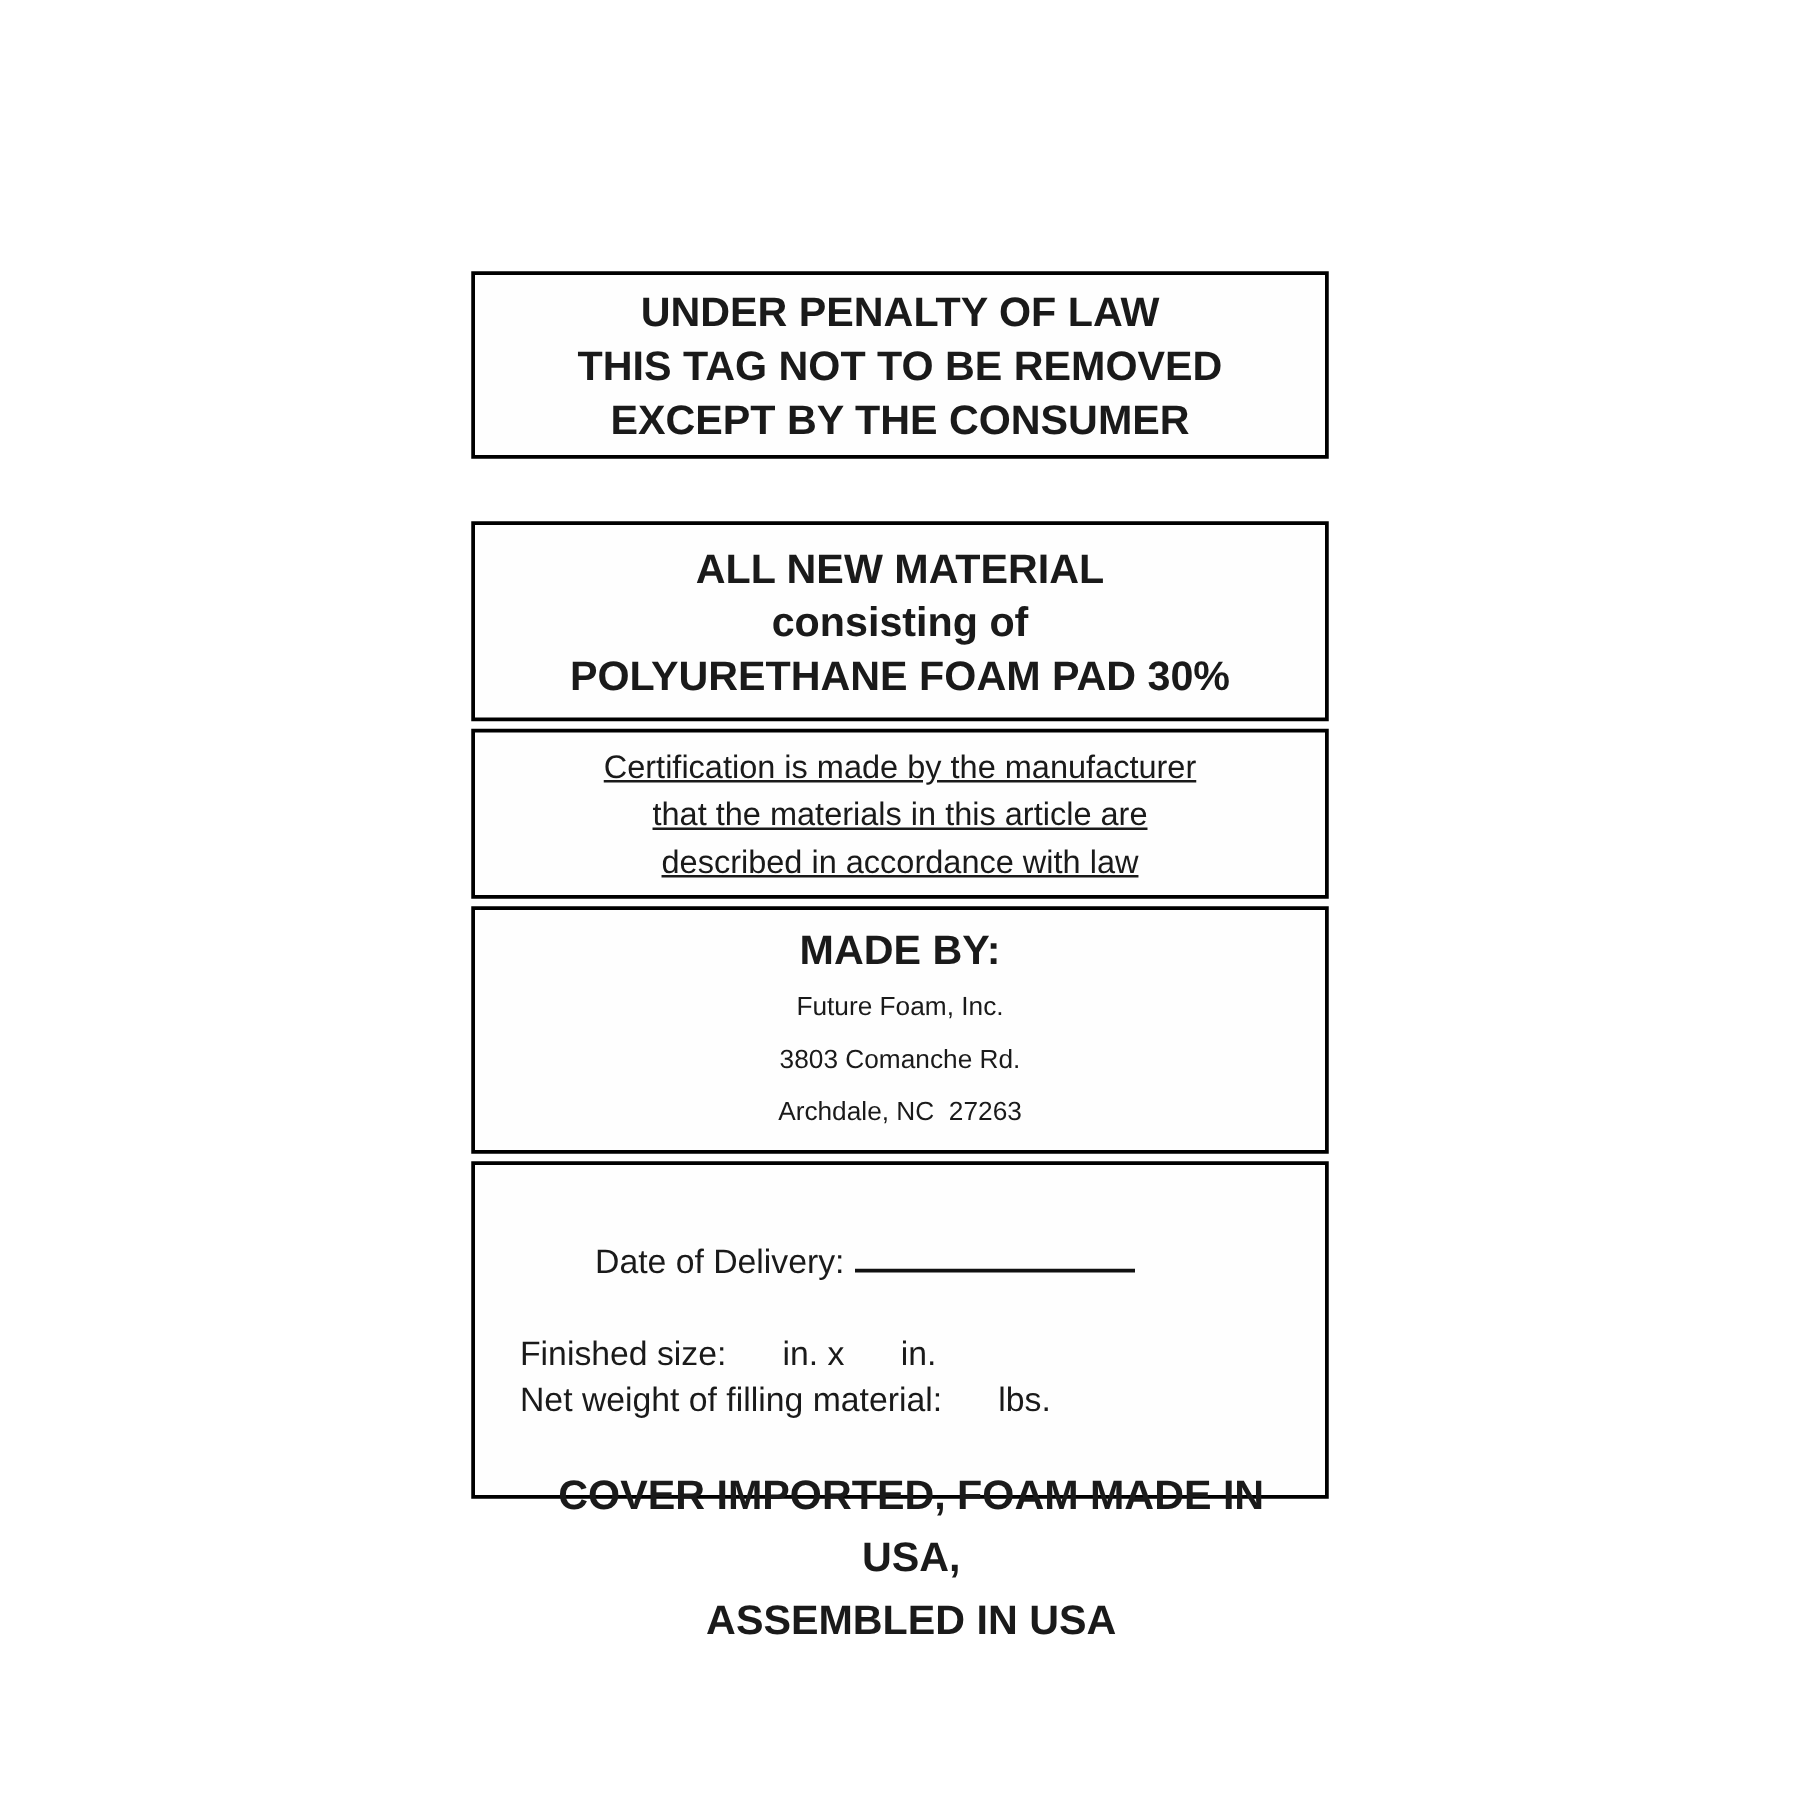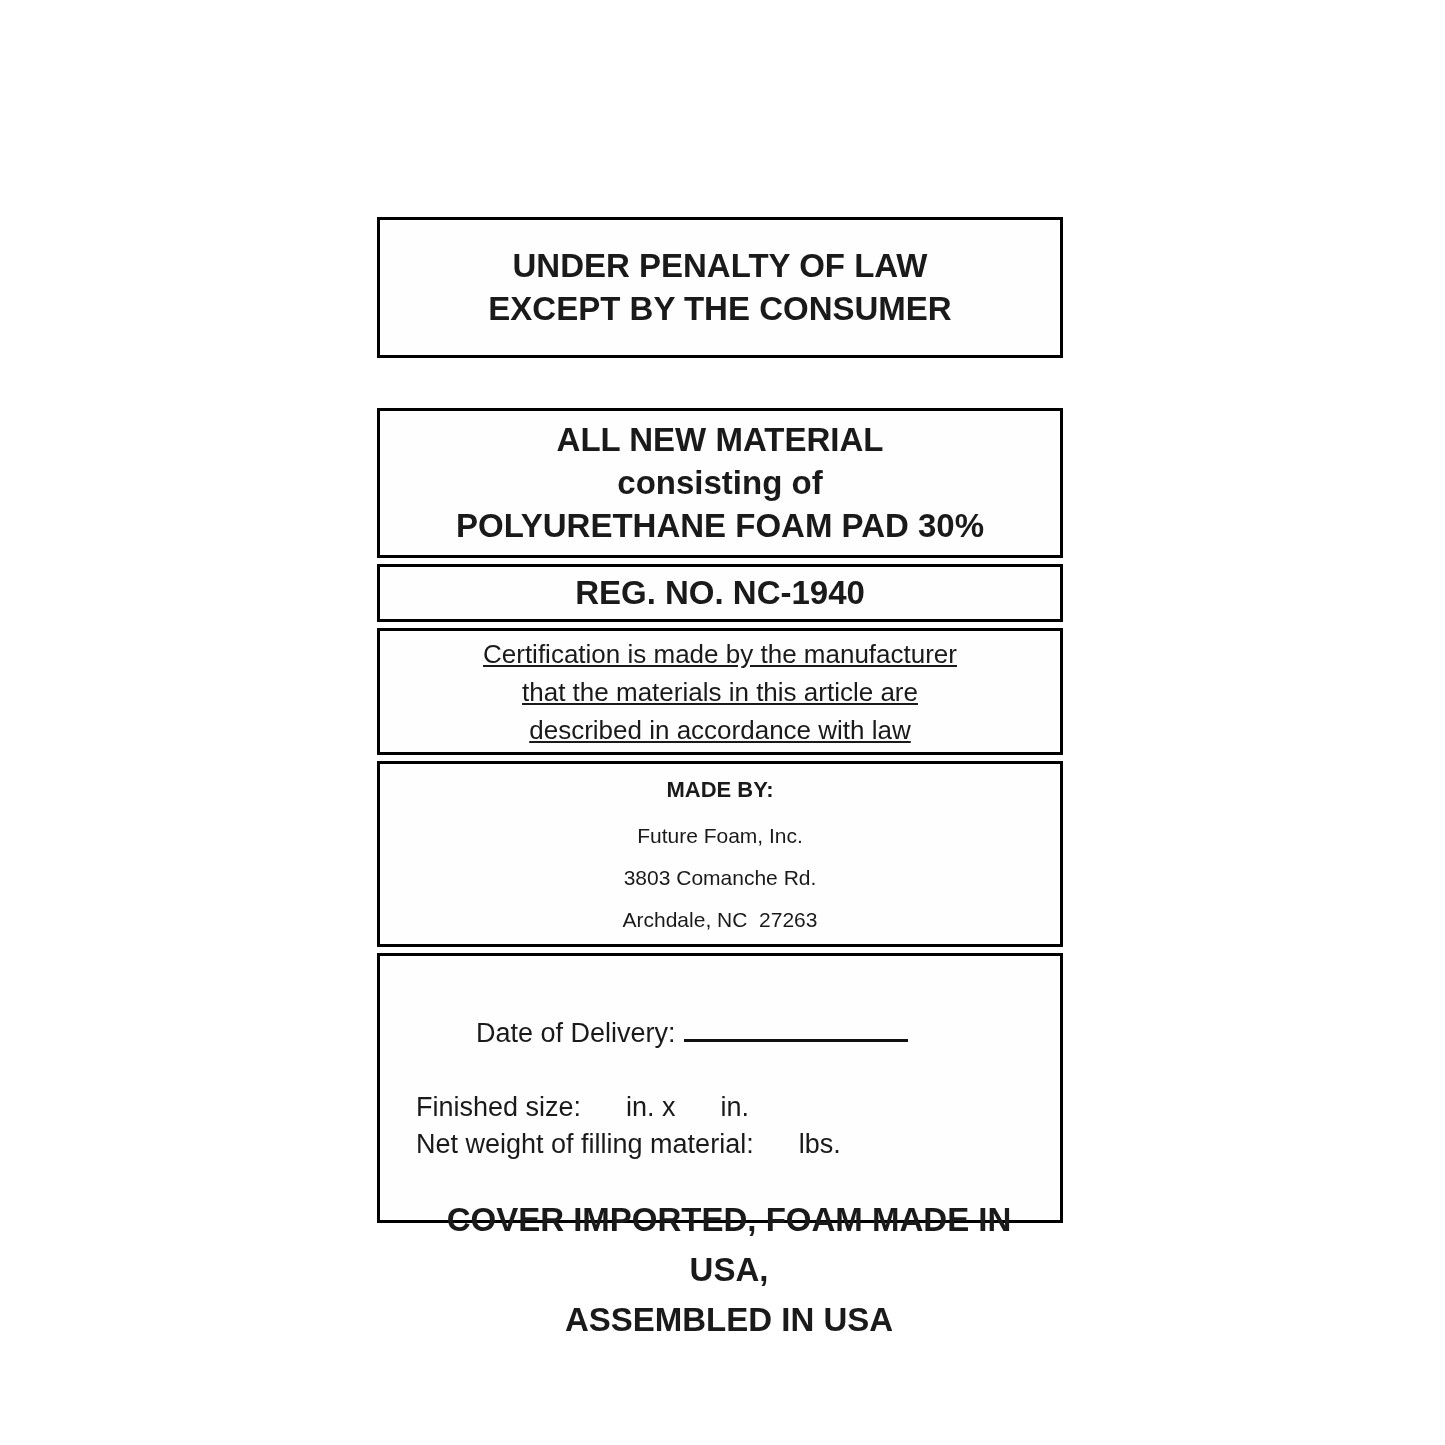--- a/index.html
+++ b/index.html
@@ -52,21 +52,21 @@
     letter-spacing: 0px;
     white-space: pre-wrap;
   }
   .cert-line {
     font-size: 26px;
     line-height: 38px;
     white-space: pre-wrap;
   }
   .madeby-heading {
     font-weight: bold;
-    font-size: 22px;
+    font-size: 33px;
     line-height: 46px;
     margin-bottom: 2px;
   }
   .addr-line {
     font-size: 21px;
     line-height: 42px;
     white-space: pre-wrap;
   }
   .fill-line {
     font-size: 27px;
@@ -93,32 +93,30 @@
   }
 </style>
 </head>
 <body>
 
 <div class="canvas">
   <div class="law-label">
 
     <div class="section s1">
       <div class="bold-line">UNDER PENALTY OF LAW</div>
+      <div class="bold-line">THIS TAG NOT TO BE REMOVED</div>
       <div class="bold-line">EXCEPT BY THE CONSUMER</div>
     </div>
 
     <div class="section s2">
       <div class="bold-line">ALL NEW MATERIAL</div>
       <div class="bold-line">consisting of</div>
       <div class="bold-line">POLYURETHANE FOAM PAD 30%</div>
     </div>
 
-    <div class="section s3">
-      <div class="bold-line">REG. NO. NC-1940</div>
-    </div>
 
     <div class="section s4">
       <div class="cert-line">Certification is made by the manufacturer</div>
       <div class="cert-line">that the materials in this article are</div>
       <div class="cert-line">described in accordance with law</div>
     </div>
 
     <div class="section s5">
       <div class="madeby-heading">MADE BY:</div>
       <div class="addr-line">Future Foam, Inc.</div>

